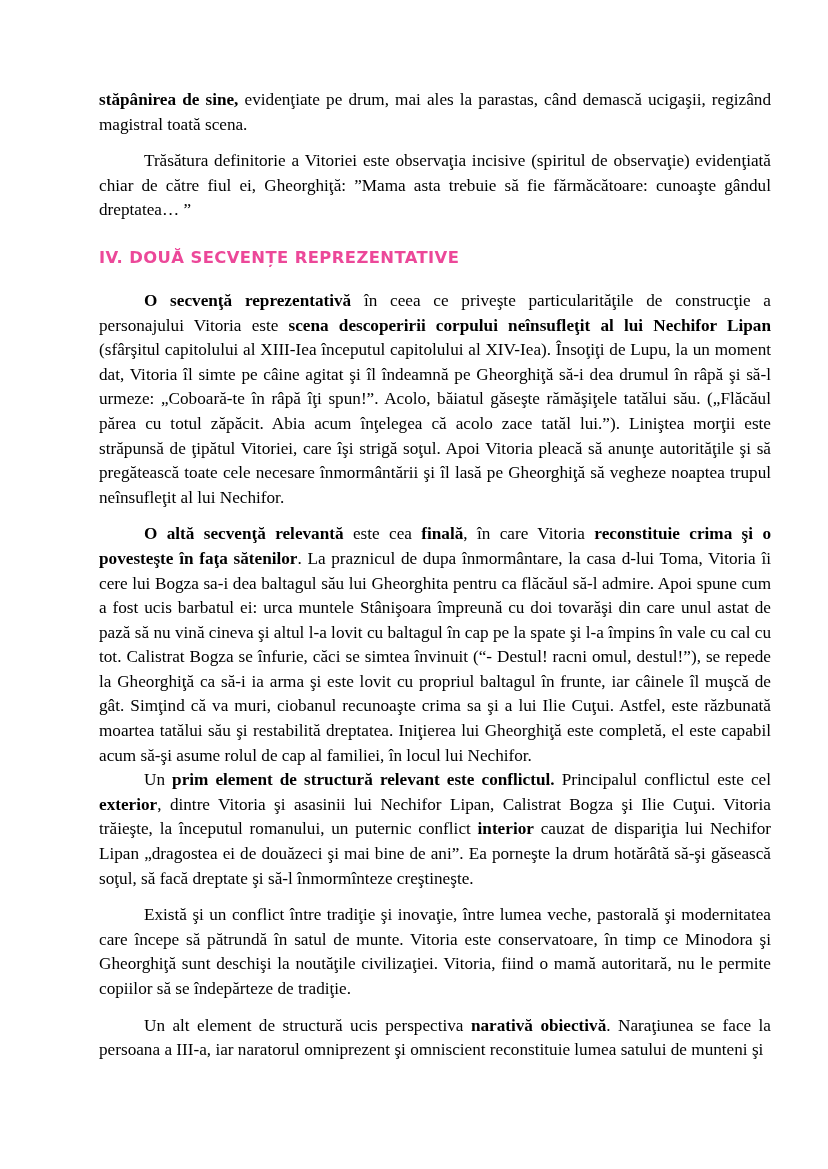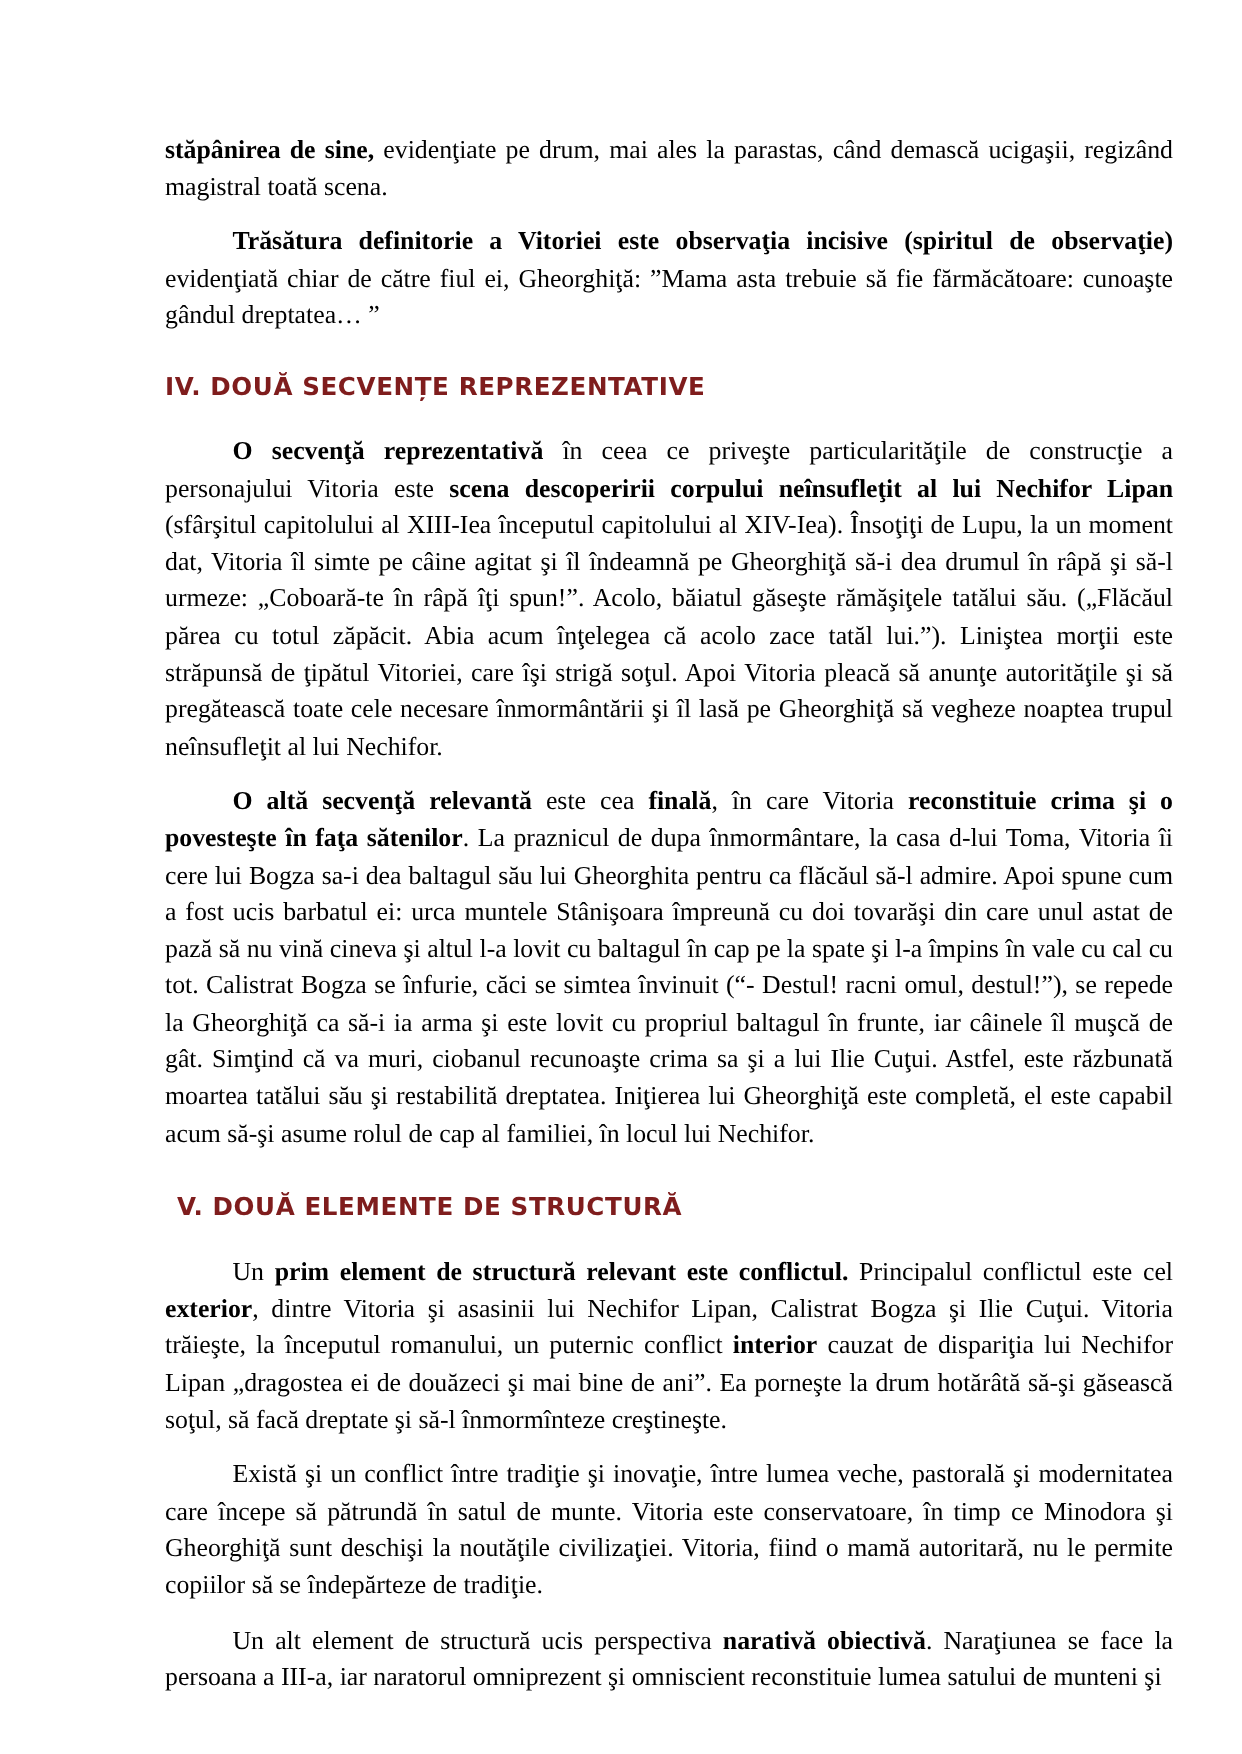--- a/index.html
+++ b/index.html
@@ -19,21 +19,21 @@
   #page {
     position: relative;
     width: 828px;
     height: 1169px;
     background: #ffffff;
     overflow: hidden;
   }
 
   #doc-body {
     position: absolute;
-    left: 110px;
+    left: 99px;
     top: 88px;
     width: 672px;
   }
 
   p.para {
     margin: 0;
     font-size: 17.2px;
     line-height: 24.6px;
     text-align: justify;
     text-justify: inter-word;
@@ -46,47 +46,46 @@
   .gap-sm { height: 12px; }
 
   h2.section-heading {
     margin: 0;
     font-family: "DejaVu Sans", "Liberation Sans", sans-serif;
     font-weight: bold;
     font-size: 16.4px;
     line-height: 22px;
     letter-spacing: 0.4px;
     text-align: left;
-    color: #7f1d1d;
+    color: #ec4899;
   }
 
   h2.section-heading.h-iv { padding-left: 0px;  margin-top: 24px; margin-bottom: 20px; }
   h2.section-heading.h-v  { padding-left: 8px;  margin-top: 26px; margin-bottom: 20px; }
 </style>
 </head>
 <body>
 
 <div id="page" style="background: rgb(255, 255, 255); color: rgb(0, 0, 0);">
   <div id="doc-body">
 
     <div>
       <p class="para noindent"><span style="font-weight: bold;">stăpânirea de sine,</span><span> evidenţiate pe drum, mai ales la parastas, când demască ucigaşii, regizând magistral toată scena.</span></p>
       <div class="gap-sm"></div>
-      <p class="para"><span style="font-weight: bold;">Trăsătura definitorie a Vitoriei este observaţia incisive (spiritul de observaţie)</span><span> evidenţiată chiar de către fiul ei, Gheorghiţă: ”Mama asta trebuie să fie fărmăcătoare: cunoaşte gândul dreptatea… ”</span></p>
+      <p class="para"><span style="font-weight: normal;">Trăsătura definitorie a Vitoriei este observaţia incisive (spiritul de observaţie)</span><span> evidenţiată chiar de către fiul ei, Gheorghiţă: ”Mama asta trebuie să fie fărmăcătoare: cunoaşte gândul dreptatea… ”</span></p>
     </div>
 
     <h2 class="section-heading h-iv">IV. DOUĂ SECVENȚE REPREZENTATIVE</h2>
 
     <div>
       <p class="para"><span style="font-weight: bold;">O secvenţă reprezentativă</span><span> în ceea ce priveşte particularităţile de construcţie a personajului Vitoria este </span><span style="font-weight: bold;">scena descoperirii corpului neînsufleţit al lui Nechifor Lipan</span><span> (sfârşitul capitolului al XIII-Iea începutul capitolului al XIV-Iea). Însoţiţi de Lupu, la un moment dat, Vitoria îl simte pe câine agitat şi îl îndeamnă pe Gheorghiţă să-i dea drumul în râpă şi să-l urmeze: „Coboară-te în râpă îţi spun!”. Acolo, băiatul găseşte rămăşiţele tatălui său. („Flăcăul părea cu totul zăpăcit. Abia acum înţelegea că acolo zace tatăl lui.”). Liniştea morţii este străpunsă de ţipătul Vitoriei, care îşi strigă soţul. Apoi Vitoria pleacă să anunţe autorităţile şi să pregătească toate cele necesare înmormântării şi îl lasă pe Gheorghiţă să vegheze noaptea trupul neînsufleţit al lui Nechifor.</span></p>
       <div class="gap-sm"></div>
       <p class="para"><span style="font-weight: bold;">O altă secvenţă relevantă</span><span> este cea </span><span style="font-weight: bold;">finală</span><span>, în care Vitoria </span><span style="font-weight: bold;">reconstituie crima şi o povesteşte în faţa sătenilor</span><span>. La praznicul de dupa înmormântare, la casa d-lui Toma, Vitoria îi cere lui Bogza sa-i dea baltagul său lui Gheorghita pentru ca flăcăul să-l admire. Apoi spune cum a fost ucis barbatul ei: urca muntele Stânişoara împreună cu doi tovarăşi din care unul astat de pază să nu vină cineva şi altul l-a lovit cu baltagul în cap pe la spate şi l-a împins în vale cu cal cu tot. Calistrat Bogza se înfurie, căci se simtea învinuit (“- Destul! racni omul, destul!”), se repede la Gheorghiţă ca să-i ia arma şi este lovit cu propriul baltagul în frunte, iar câinele îl muşcă de gât. Simţind că va muri, ciobanul recunoaşte crima sa şi a lui Ilie Cuţui. Astfel, este răzbunată moartea tatălui său şi restabilită dreptatea. Iniţierea lui Gheorghiţă este completă, el este capabil acum să-şi asume rolul de cap al familiei, în locul lui Nechifor.</span></p>
     </div>
 
-    <h2 class="section-heading h-v">V. DOUĂ ELEMENTE DE STRUCTURĂ</h2>
 
     <div>
       <p class="para"><span>Un </span><span style="font-weight: bold;">prim element de structură relevant este conflictul.</span><span> Principalul conflictul este cel </span><span style="font-weight: bold;">exterior</span><span>, dintre Vitoria şi asasinii lui Nechifor Lipan, Calistrat Bogza şi Ilie Cuţui. Vitoria trăieşte, la începutul romanului, un puternic conflict </span><span style="font-weight: bold;">interior</span><span> cauzat de dispariţia lui Nechifor Lipan „dragostea ei de douăzeci şi mai bine de ani”. Ea porneşte la drum hotărâtă să-şi găsească soţul, să facă dreptate şi să-l înmormînteze creştineşte.</span></p>
       <div class="gap-sm"></div>
       <p class="para"><span>Există şi un conflict între tradiţie şi inovaţie, între lumea veche, pastorală şi modernitatea care începe să pătrundă în satul de munte. Vitoria este conservatoare, în timp ce Minodora şi Gheorghiţă sunt deschişi la noutăţile civilizaţiei. Vitoria, fiind o mamă autoritară, nu le permite copiilor să se îndepărteze de tradiţie.</span></p>
       <div class="gap-sm"></div>
       <p class="para"><span>Un </span><span style="font-weight: normal;">alt element de structură</span><span> ucis perspectiva </span><span style="font-weight: bold;">narativă obiectivă</span><span>. Naraţiunea se face la persoana a III-a, iar naratorul omniprezent şi omniscient reconstituie lumea satului de munteni şi</span></p>
     </div>
 
   </div>

